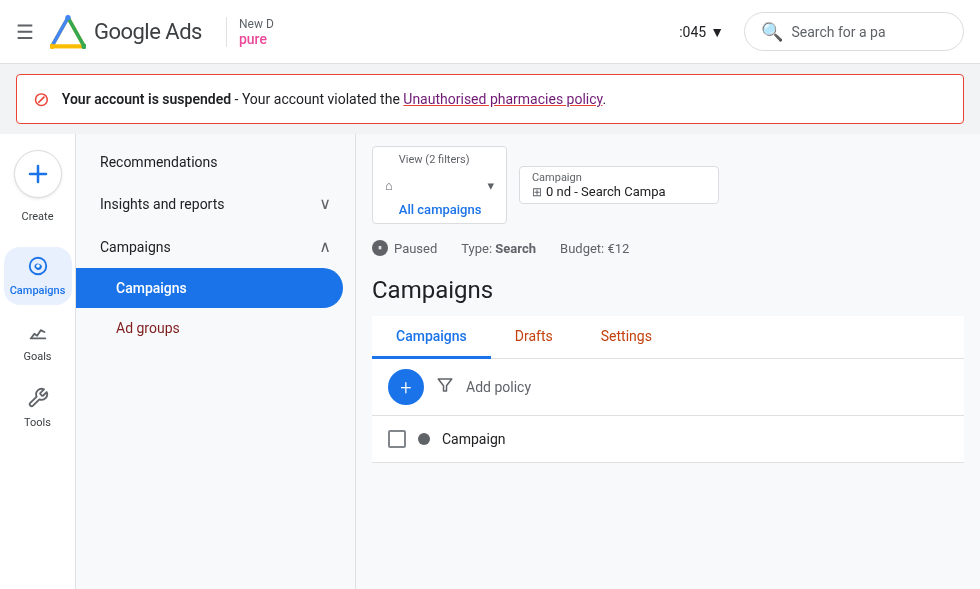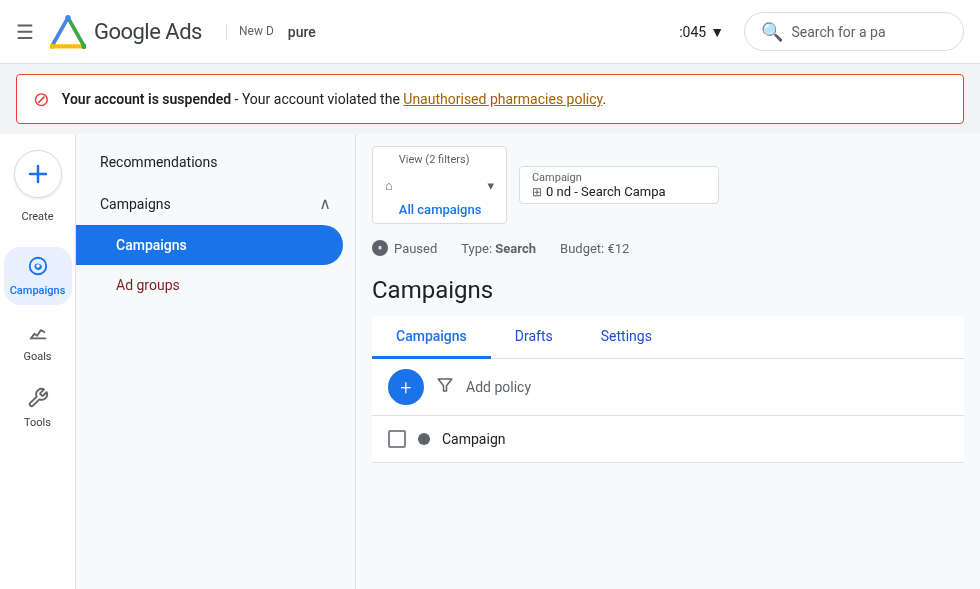--- a/index.html
+++ b/index.html
@@ -33,34 +33,33 @@
       height: 36px;
     }
     .logo-text {
       font-size: 22px;
       color: #3c4043;
       font-weight: 400;
       letter-spacing: -0.5px;
     }
     .account-name {
       display: flex;
-      flex-direction: row;
+      flex-direction: column;
       margin-left: 12px;
       border-left: 1px solid #e0e0e0;
       padding-left: 12px;
     }
     .account-label {
       font-size: 12px;
       color: #5f6368;
     }
     .account-value {
       font-size: 14px;
       font-weight: 500;
-      color: #404040;
-      margin-left: 14px;
+      color: #ec4899;
     }
     .topbar-spacer { flex: 1; }
     .account-id-selector {
       display: flex;
       align-items: center;
       font-size: 14px;
       color: #202124;
       cursor: pointer;
       gap: 4px;
       margin-right: 20px;
@@ -86,21 +85,21 @@
       border: 1px solid #ea4335;
       border-radius: 4px;
       margin: 10px 16px;
       padding: 12px 16px;
       gap: 12px;
     }
     .alert-icon { color: #ea4335; font-size: 20px; flex-shrink: 0; }
     .alert-text { font-size: 14px; color: #202124; }
     .alert-text strong { font-weight: 600; }
     .alert-link {
-      color: #a16207;
+      color: #701a75;
       text-decoration: underline;
       text-decoration-color: #ea4335;
       cursor: pointer;
     }
 
     
     .main-layout {
       display: flex;
       height: calc(589px - 64px - 54px);
     }
@@ -271,21 +270,21 @@
     .tabs {
       display: flex;
       border-bottom: 1px solid #e0e0e0;
       margin-bottom: 0;
       background: #fff;
     }
     .tab {
       padding: 12px 24px;
       font-size: 14px;
       cursor: pointer;
-      color: #1d4ed8;
+      color: #c2410c;
       border-bottom: 3px solid transparent;
       margin-bottom: -1px;
     }
     .tab.active {
       color: #1a73e8;
       border-bottom-color: #1a73e8;
       font-weight: 500;
     }
 
     
@@ -436,20 +435,24 @@
       </span>
       <span class="label">Tools</span>
     </div>
   </div>
 
   <div class="nav-menu">
     <div class="nav-item">
       <span class="nav-label">Recommendations</span>
     </div>
     <div class="nav-item">
+      <span class="nav-label">Insights and reports</span>
+      <span class="chevron">∨</span>
+    </div>
+    <div class="nav-item">
       <span class="nav-label">Campaigns</span>
       <span class="chevron">∧</span>
     </div>
     <div class="nav-sub-item active">
       <span>Campaigns</span>
     </div>
     <div class="nav-sub-item">
       <span>Ad groups</span>
     </div>
   </div>

